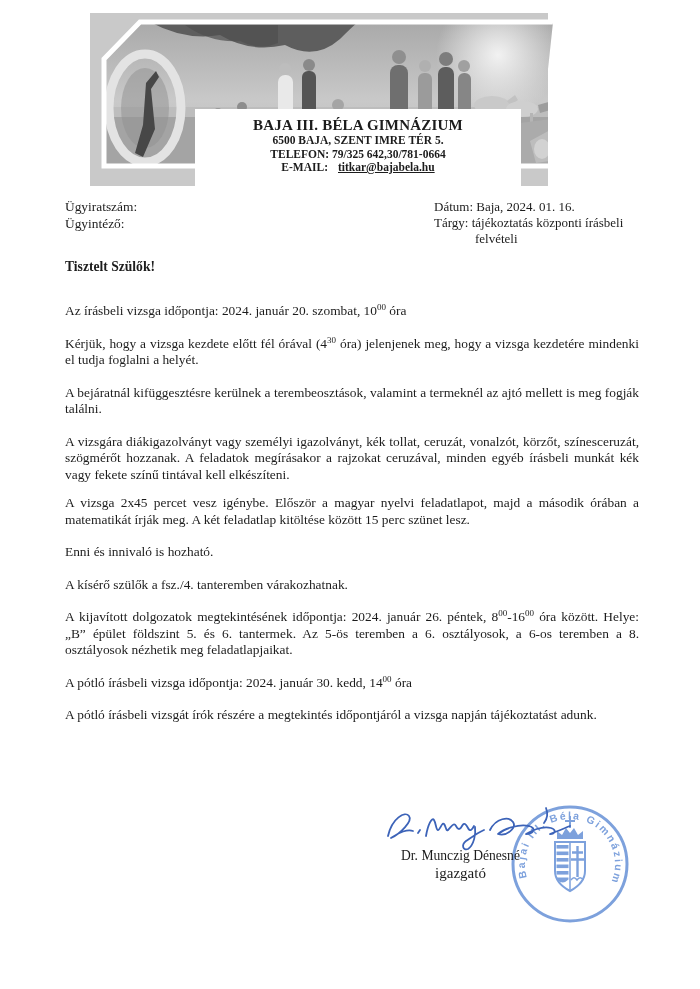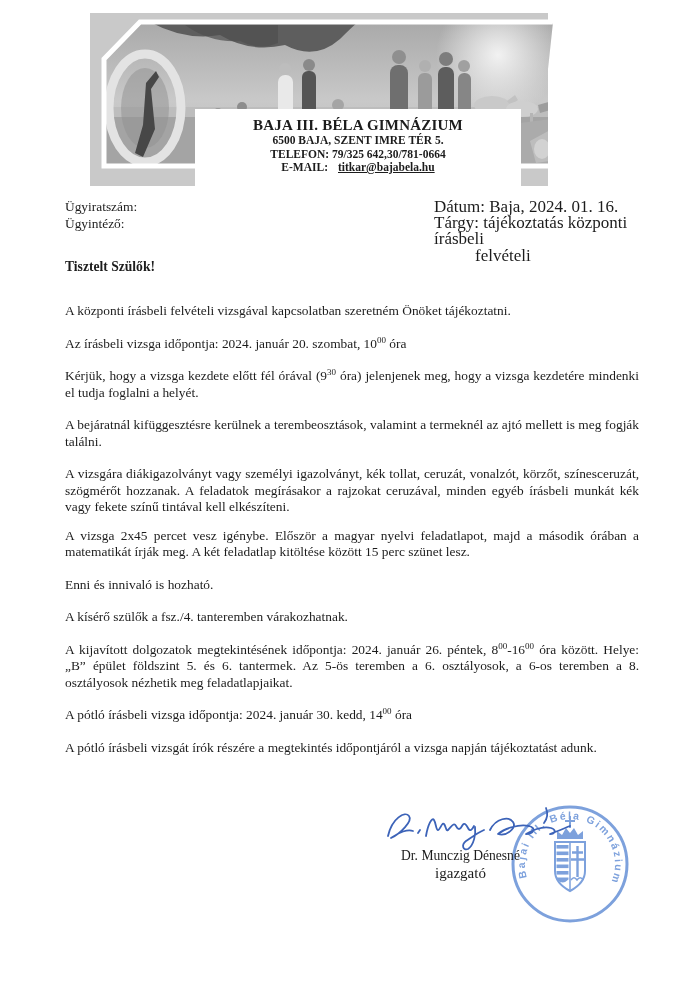--- a/index.html
+++ b/index.html
@@ -24,21 +24,21 @@
   .header-box{
     position:absolute;left:110px;top:101px;width:316px;height:72px;
     background:#ffffff;box-shadow:0 0 0 5px #ffffff;
     text-align:center;padding-top:3px;box-sizing:border-box;
   }
   .school-name{font-weight:bold;font-size:15px;line-height:17px;letter-spacing:.2px;}
   .school-line{font-size:11.5px;line-height:13.5px;font-weight:bold;}
   .email-link{color:var(--ink);text-decoration:underline;margin-left:10px;font-weight:bold;}
   
   .meta-left{position:absolute;left:65px;top:199px;font-size:13.4px;line-height:16.5px;}
-  .meta-right{position:absolute;left:434px;top:199px;font-size:17px;line-height:16.2px;width:230px;}
+  .meta-right{position:absolute;left:434px;top:199px;font-size:13px;line-height:16.2px;width:230px;}
   .subject2{padding-left:41px;}
   
   .salutation{position:absolute;left:65px;top:259px;font-size:13.6px;font-weight:bold;margin:0;}
   .body-col{position:absolute;left:65px;top:303px;width:574px;}
   .para{margin:16px 0 0 0;font-size:13.4px;line-height:16.5px;}
   .para:first-child{margin-top:0;}
   .para.tight{margin-top:12px;}
   .para.bold{font-weight:normal;}
   .para.justify{text-align:justify;}
   .para sup{font-size:9px;line-height:0;vertical-align:super;}
@@ -130,23 +130,22 @@
   <div>Ügyintéző:</div>
 </div>
 <div class="meta-right">
   <div>Dátum: Baja, 2024. 01. 16.</div>
   <div>Tárgy: tájékoztatás központi írásbeli</div>
   <div class="subject2">felvételi</div>
 </div>
 
 <p class="salutation">Tisztelt Szülők!</p>
 <div class="body-col">
-    <p class="para"><span>A központi írásbeli felvételi vizsgával kapcsolatban szeretném Önöket tájékoztatni.</span></p>
     <p class="para bold"><span>Az írásbeli vizsga időpontja: 2024. január 20. szombat, 10</span><sup>00</sup><span> óra</span></p>
-    <p class="para justify"><span>Kérjük, hogy a vizsga kezdete előtt fél órával (9</span><sup>30</sup><span> óra) jelenjenek meg, hogy a vizsga kezdetére mindenki el tudja foglalni a helyét.</span></p>
+    <p class="para justify"><span>Kérjük, hogy a vizsga kezdete előtt fél órával (4</span><sup>30</sup><span> óra) jelenjenek meg, hogy a vizsga kezdetére mindenki el tudja foglalni a helyét.</span></p>
     <p class="para justify"><span>A bejáratnál kifüggesztésre kerülnek a terembeosztások, valamint a termeknél az ajtó mellett is meg fogják találni.</span></p>
     <p class="para justify"><span>A vizsgára diákigazolványt vagy személyi igazolványt, kék tollat, ceruzát, vonalzót, körzőt, színesceruzát, szögmérőt hozzanak. A feladatok megírásakor a rajzokat ceruzával, minden egyéb írásbeli munkát kék vagy fekete színű tintával kell elkészíteni.</span></p>
     <p class="para justify tight"><span>A vizsga 2x45 percet vesz igénybe. Először a magyar nyelvi feladatlapot, majd a második órában a matematikát írják meg. A két feladatlap kitöltése között 15 perc szünet lesz.</span></p>
     <p class="para"><span>Enni és innivaló is hozható.</span></p>
     <p class="para"><span>A kísérő szülők a fsz./4. tanteremben várakozhatnak.</span></p>
     <p class="para bold justify"><span>A kijavított dolgozatok megtekintésének időpontja: 2024. január 26. péntek, 8</span><sup>00</sup><span>-16</span><sup>00</sup><span> óra között. Helye: „B” épület földszint 5. és 6. tantermek. Az 5-ös teremben a 6. osztályosok, a 6-os teremben a 8. osztályosok nézhetik meg feladatlapjaikat.</span></p>
     <p class="para bold"><span>A pótló írásbeli vizsga időpontja: 2024. január 30. kedd, 14</span><sup>00</sup><span> óra</span></p>
     <p class="para"><span>A pótló írásbeli vizsgát írók részére a megtekintés időpontjáról a vizsga napján tájékoztatást adunk.</span></p>
   </div>
 

